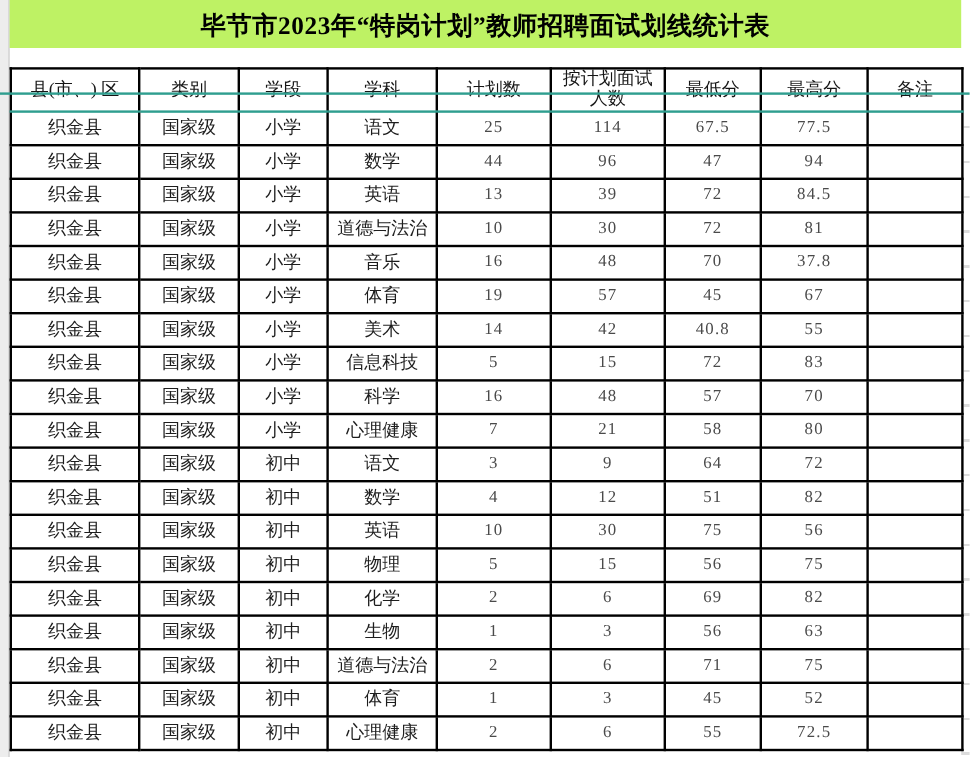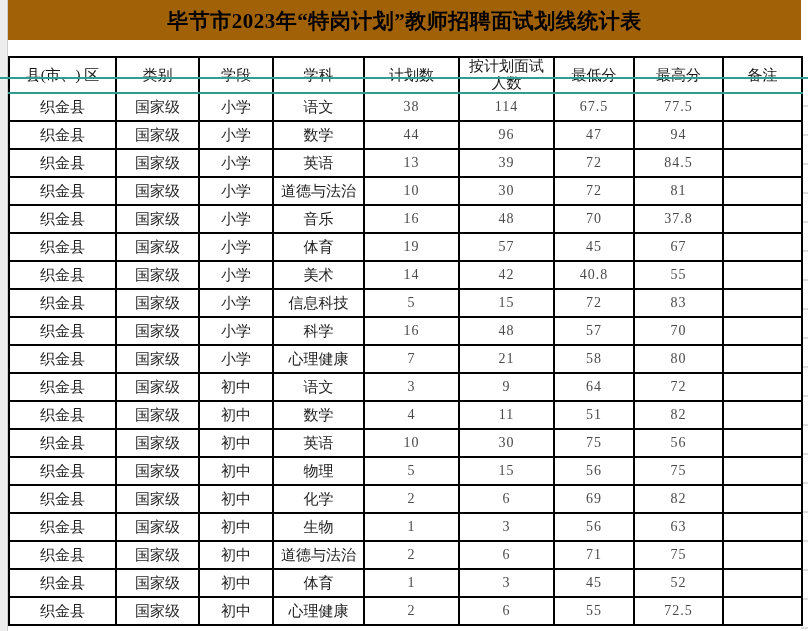--- a/index.html
+++ b/index.html
@@ -33,21 +33,21 @@
     background: #2f9e8f;
     z-index: 4;
   }
   .title-row {
     position: absolute; left: 8px; top: 0;
     width: 793px; height: 40px; line-height: 42px;
     text-align: center;
     font-weight: bold;
     font-size: 21px;
     color: #000000;
-    background: #a16207;
+    background: #bef264;
     z-index: 2;
     letter-spacing: 0.5px;
     white-space: nowrap;
   }
   table.stats {
     position: absolute; left: 8px; top: 56px;
     width: 793px;
     border-collapse: collapse;
     table-layout: fixed;
     background: #ffffff;
@@ -115,21 +115,21 @@
         <th>最高分</th>
         <th>备注</th>
       </tr>
   </thead>
   <tbody>
       <tr>
         <td>织金县</td>
         <td>国家级</td>
         <td>小学</td>
         <td>语文</td>
-        <td class="num">38</td>
+        <td class="num">25</td>
         <td class="num">114</td>
         <td class="num">67.5</td>
         <td class="num">77.5</td>
         <td></td>
       </tr>
       <tr>
         <td>织金县</td>
         <td>国家级</td>
         <td>小学</td>
         <td>数学</td>
@@ -237,21 +237,21 @@
         <td class="num">64</td>
         <td class="num">72</td>
         <td></td>
       </tr>
       <tr>
         <td>织金县</td>
         <td>国家级</td>
         <td>初中</td>
         <td>数学</td>
         <td class="num">4</td>
-        <td class="num">11</td>
+        <td class="num">12</td>
         <td class="num">51</td>
         <td class="num">82</td>
         <td></td>
       </tr>
       <tr>
         <td>织金县</td>
         <td>国家级</td>
         <td>初中</td>
         <td>英语</td>
         <td class="num">10</td>

